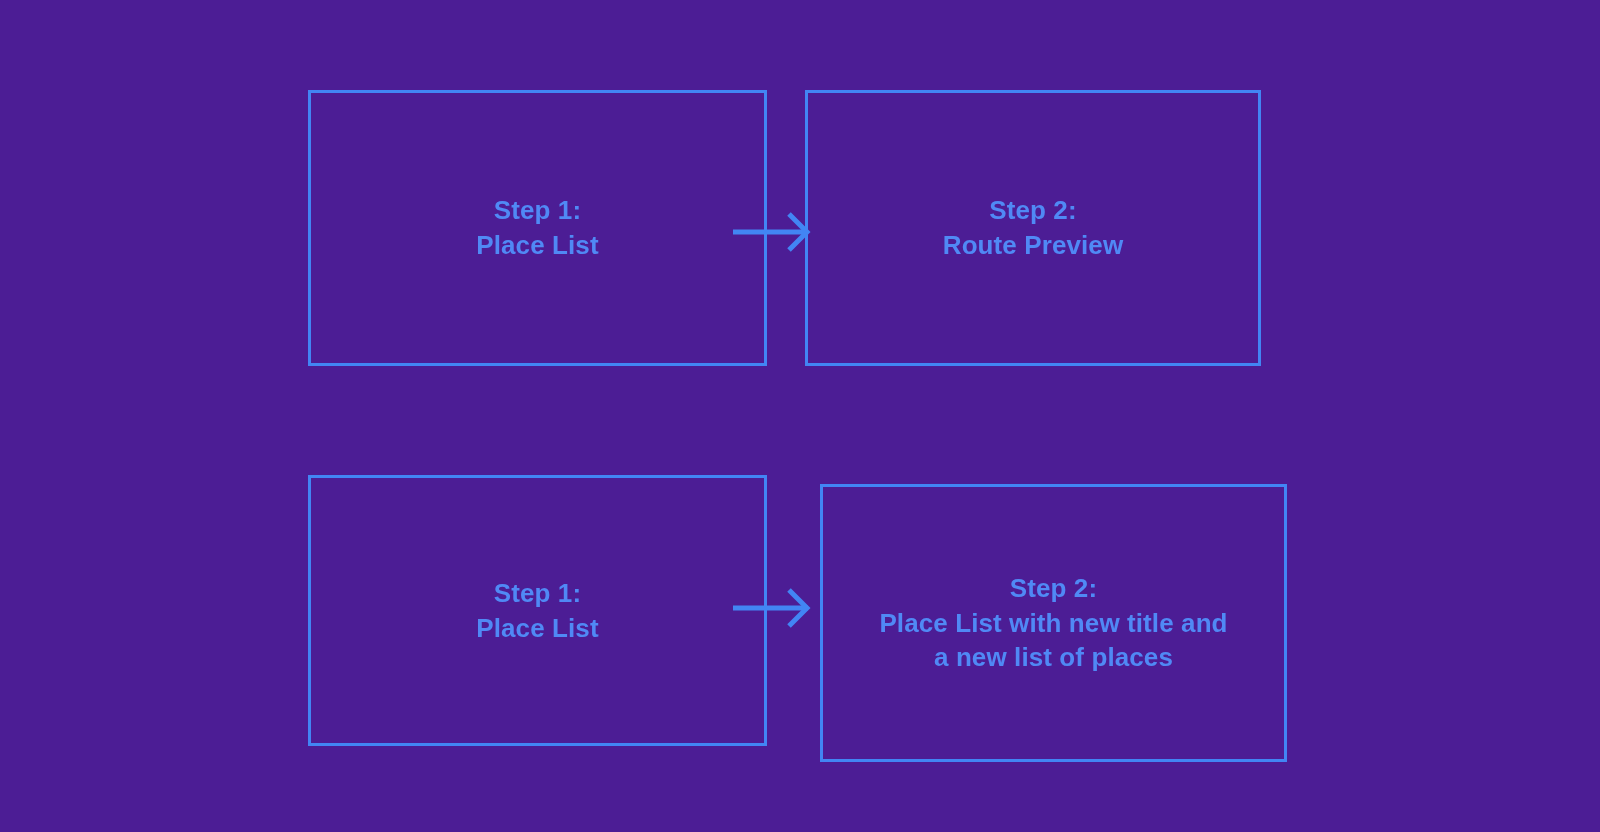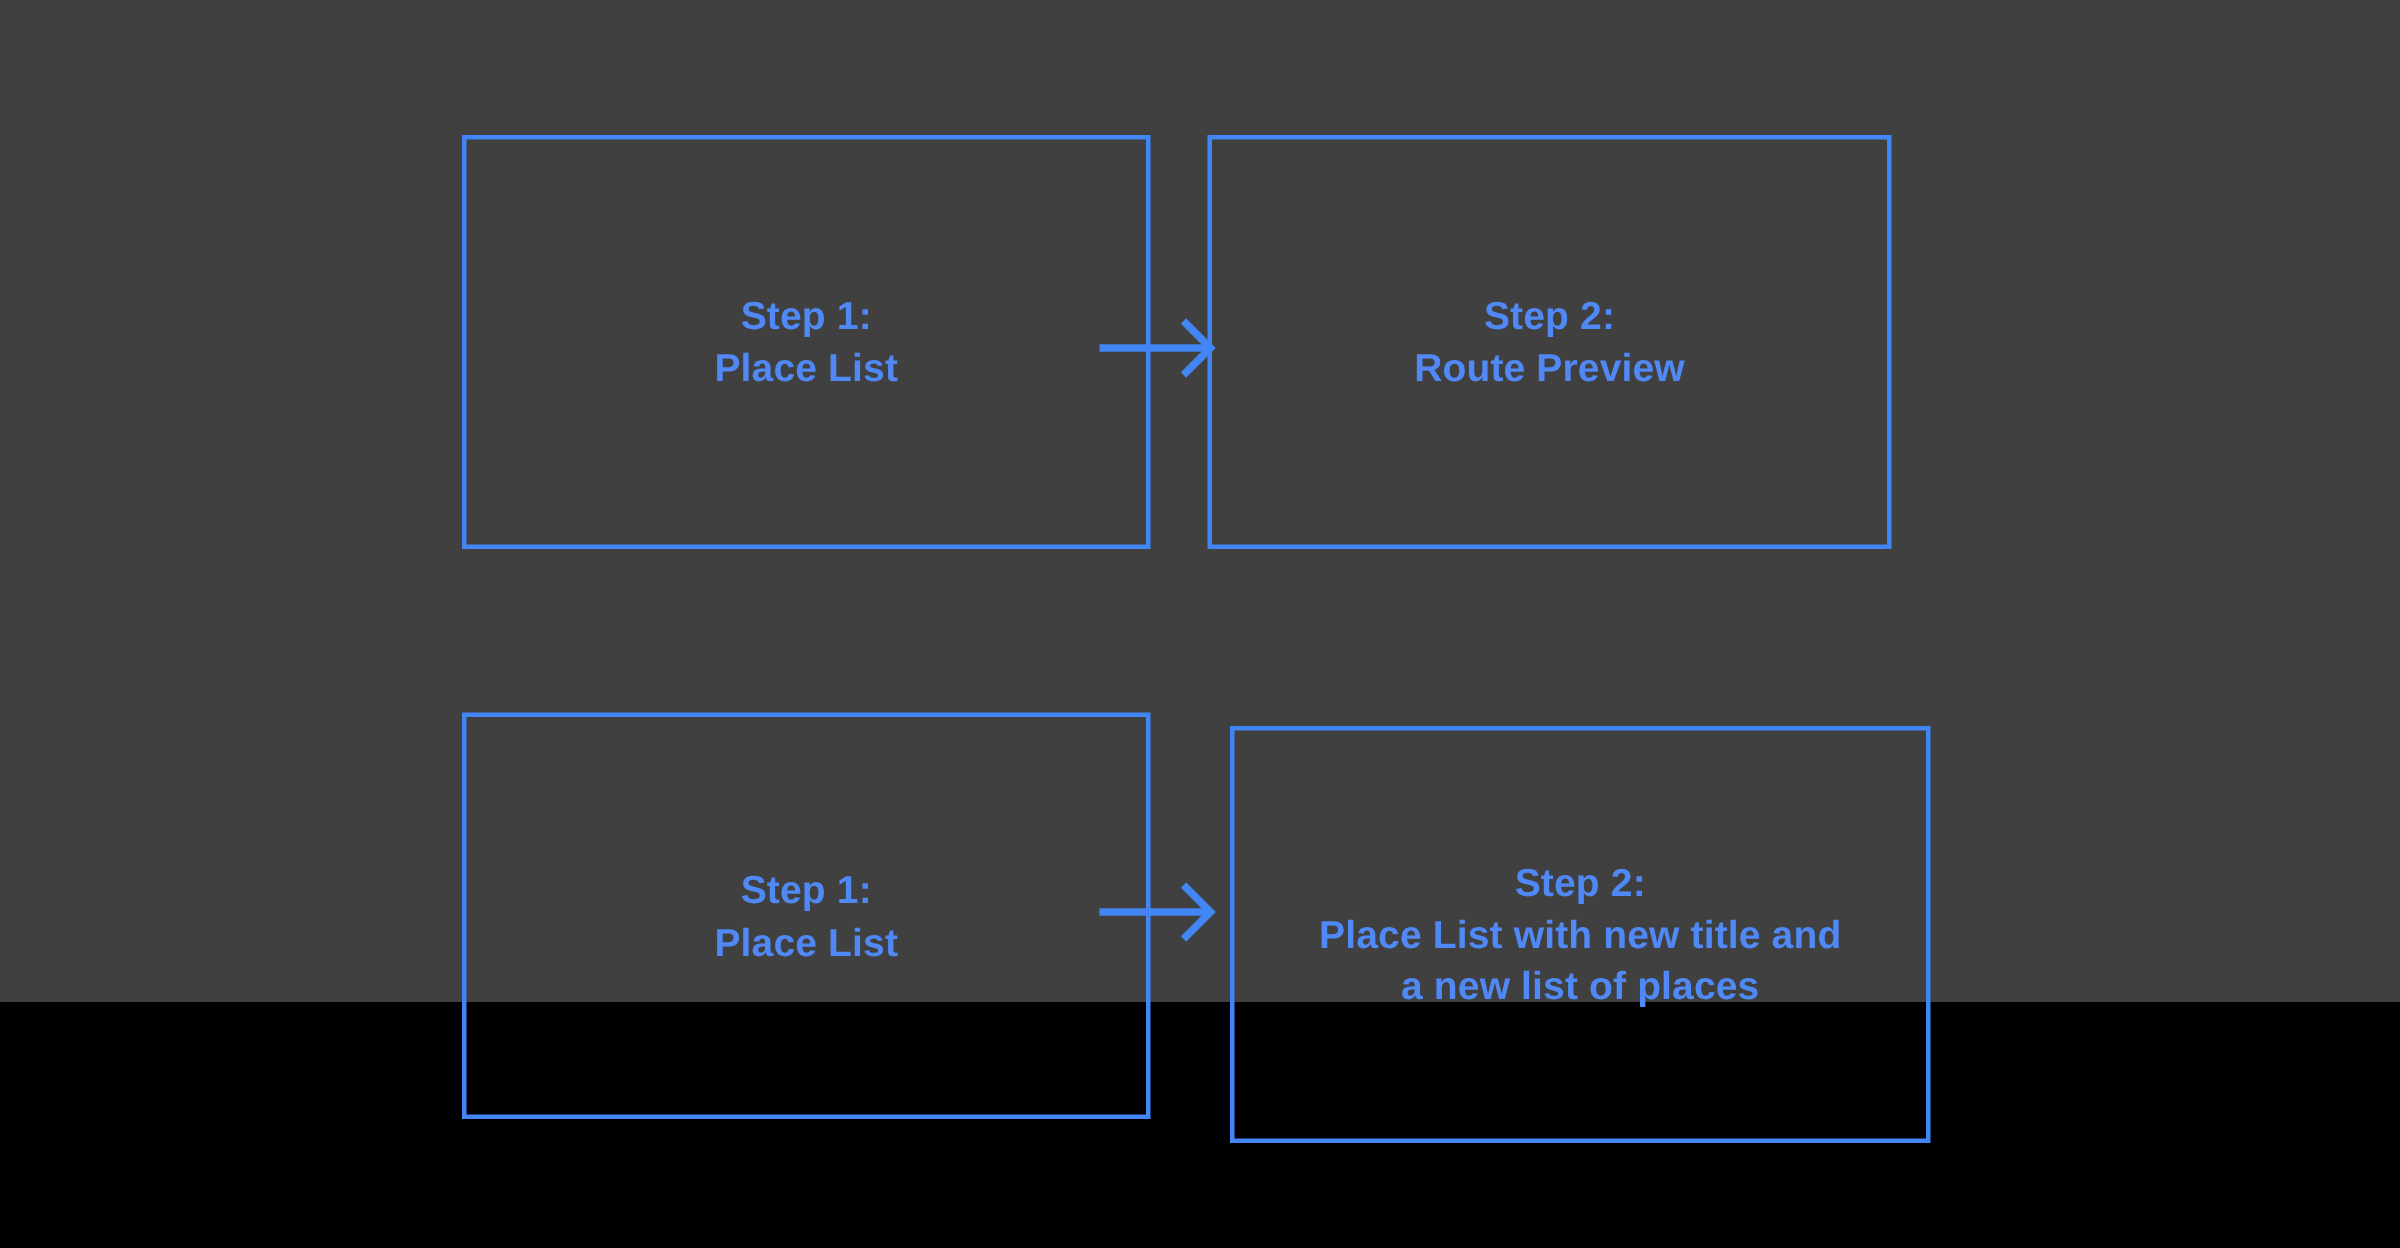--- a/index.html
+++ b/index.html
@@ -53,21 +53,21 @@
     height: 0;
   }
   .arrow svg {
     display: block;
     overflow: visible;
   }
 </style>
 </head>
 <body>
 
-<div id="canvas" style="background: #404040; width: 1600px; height: 668px;">
+<div id="canvas" style="background: #4c1d95; width: 1600px; height: 832px;">
 
   <div class="flow-row">
 
     <div class="node-box" style="left: 308px; top: 90px; width: 459px; height: 276px; border-color: rgb(66, 133, 244); border-width: 3px;">
       <span class="node-label" style="color: rgb(80, 137, 245); font-size: 26px;">Step 1:
 Place List</span>
     </div>
 
     <div class="arrow" style="left: 733px; top: 210px; width: 77px;">
       <svg width="77" height="44" viewBox="0 0 77 44" aria-hidden="true">

